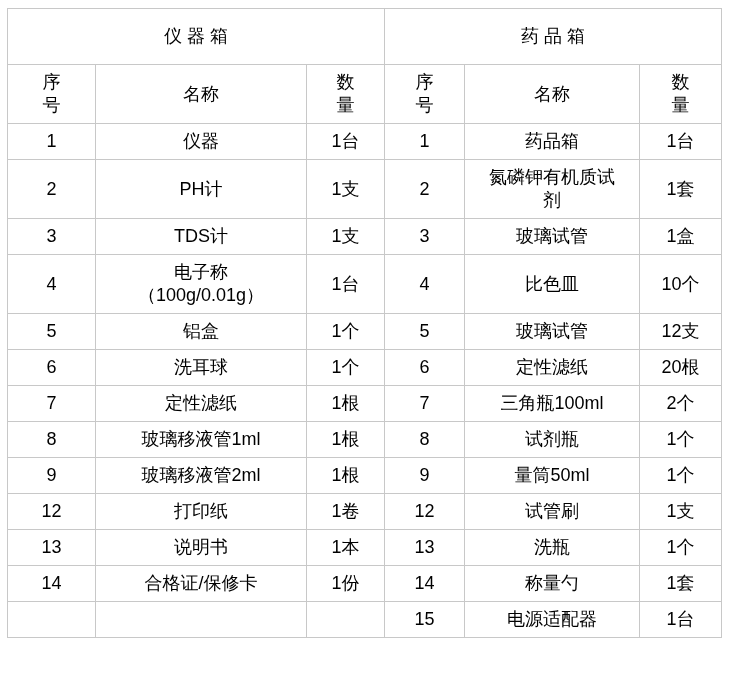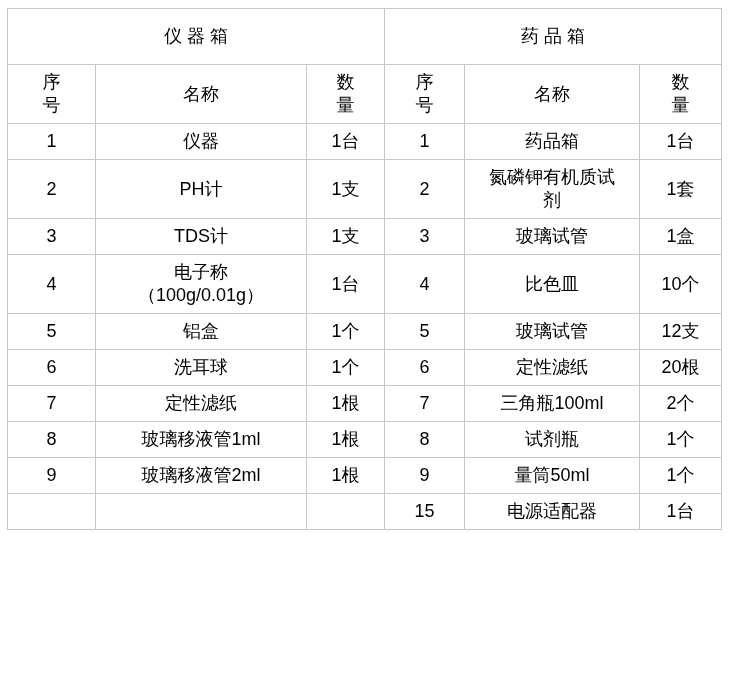--- a/index.html
+++ b/index.html
@@ -131,20 +131,44 @@
         </tr>
         <tr>
           <td>9</td>
           <td>玻璃移液管2ml</td>
           <td>1根</td>
           <td>9</td>
           <td>量筒50ml</td>
           <td>1个</td>
         </tr>
         <tr>
+          <td>12</td>
+          <td>打印纸</td>
+          <td>1卷</td>
+          <td>12</td>
+          <td>试管刷</td>
+          <td>1支</td>
+        </tr>
+        <tr>
+          <td>13</td>
+          <td>说明书</td>
+          <td>1本</td>
+          <td>13</td>
+          <td>洗瓶</td>
+          <td>1个</td>
+        </tr>
+        <tr>
+          <td>14</td>
+          <td>合格证/保修卡</td>
+          <td>1份</td>
+          <td>14</td>
+          <td>称量勺</td>
+          <td>1套</td>
+        </tr>
+        <tr>
           <td></td>
           <td></td>
           <td></td>
           <td>15</td>
           <td>电源适配器</td>
           <td>1台</td>
         </tr>
       </tbody>
   </table>
 </div>

